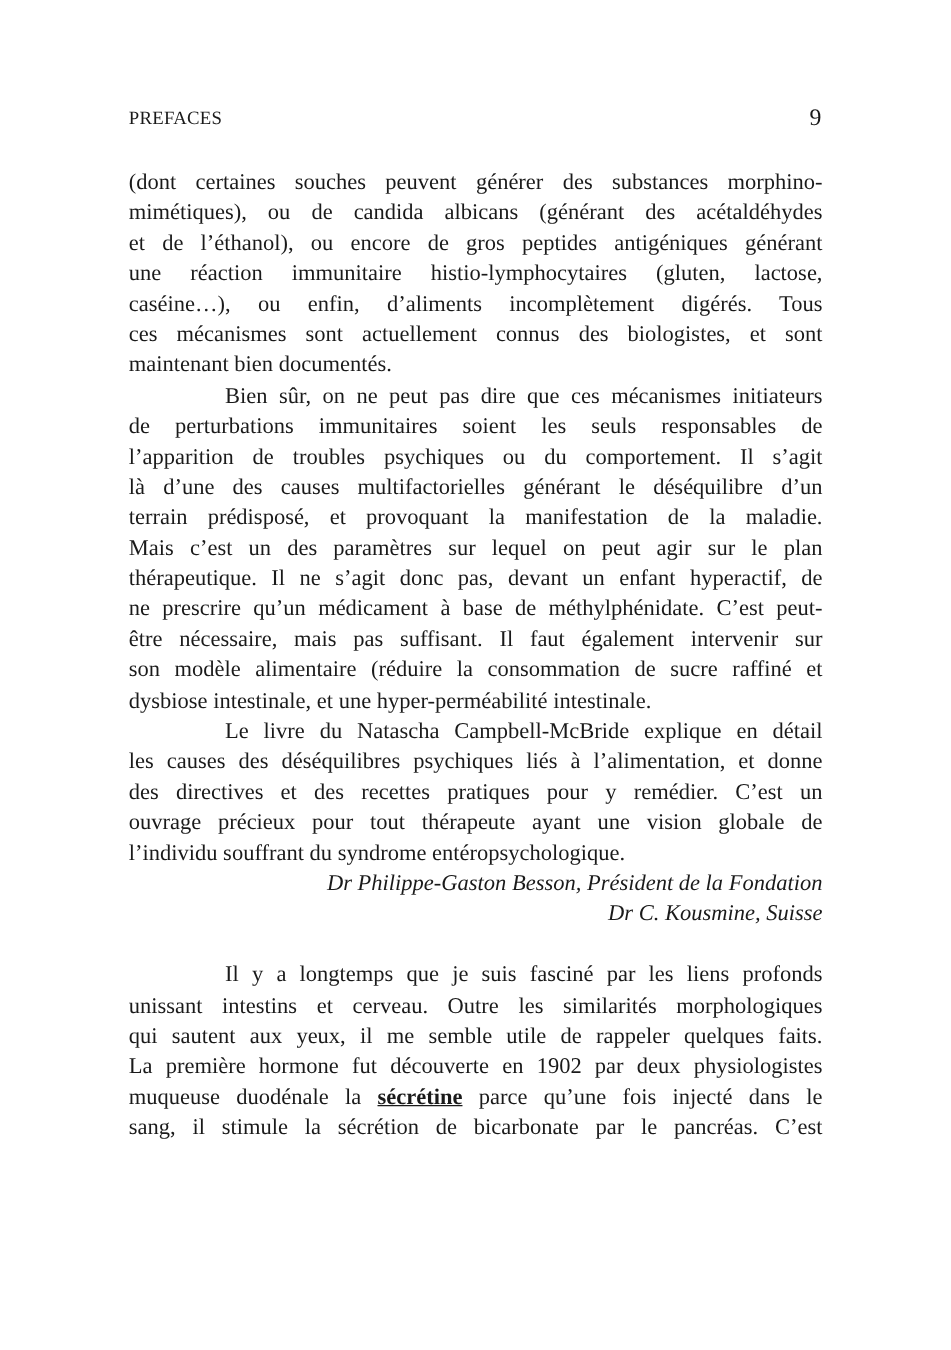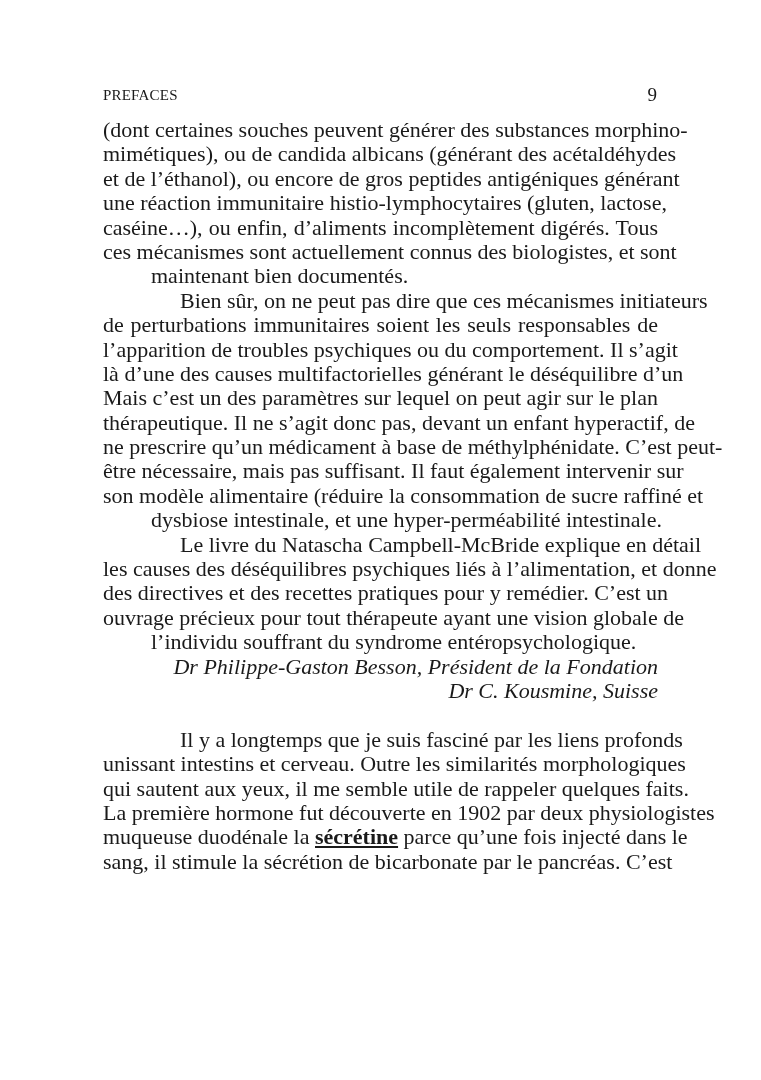--- a/index.html
+++ b/index.html
@@ -1,23 +1,23 @@
 <!DOCTYPE html>
 <html><head>
 <meta charset="utf-8">
 <style>
   html, body { margin:0; padding:0; background:#ffffff; }
   body { width:761px; height:1080px; position:relative; overflow:hidden;
          font-family: "Liberation Serif", "DejaVu Serif", serif; color:#1a1a1a; }
   .page { position:absolute; left:0; top:0; width:761px; height:936px; }
   .running-head { position:absolute; left:103px; top:87px; font-size:15px; letter-spacing:0.2px; }
   .page-number { position:absolute; right:104px; top:84px; font-size:19px; }
-  .body { position:absolute; left:103px; top:118px; width:555px; font-size:22px; line-height:24.4px; }
+  .body { position:absolute; left:103px; top:133px; width:555px; font-size:18px; line-height:24.4px; }
   .line { display:block; height:24.4px; white-space:nowrap; text-align:justify; text-align-last:justify; }
-  .line.last { text-align-last:left;margin-left:48px; }
+  .line.last { text-align-last:left; }
   .line.indent { padding-left:77px; }
   .line.right { text-align:center; text-align-last:right; font-style:italic; }
   .gap { height:24.4px; }
   b { font-weight:bold;text-decoration:underline; }
 </style>
 </head>
 <body>
 
 <div class="page">
   <div class="running-head">PREFACES</div>
@@ -32,20 +32,21 @@
       <span class="line">caséine…), ou enfin, d’aliments incomplètement digérés. Tous</span>
       <span class="line">ces mécanismes sont actuellement connus des biologistes, et sont</span>
       <span class="line last">maintenant bien documentés.</span>
     </div>
 
     <div>
       <span class="line indent">Bien sûr, on ne peut pas dire que ces mécanismes initiateurs</span>
       <span class="line">de perturbations immunitaires soient les seuls responsables de</span>
       <span class="line">l’apparition de troubles psychiques ou du comportement. Il s’agit</span>
       <span class="line">là d’une des causes multifactorielles générant le déséquilibre d’un</span>
+      <span class="line">terrain prédisposé, et provoquant la manifestation de la maladie.</span>
       <span class="line">Mais c’est un des paramètres sur lequel on peut agir sur le plan</span>
       <span class="line">thérapeutique. Il ne s’agit donc pas, devant un enfant hyperactif, de</span>
       <span class="line">ne prescrire qu’un médicament à base de méthylphénidate. C’est peut-</span>
       <span class="line">être nécessaire, mais pas suffisant. Il faut également intervenir sur</span>
       <span class="line">son modèle alimentaire (réduire la consommation de sucre raffiné et</span>
       <span class="line last">dysbiose intestinale, et une hyper-perméabilité intestinale.</span>
     </div>
 
     <div>
       <span class="line indent">Le livre du Natascha Campbell-McBride explique en détail</span>

